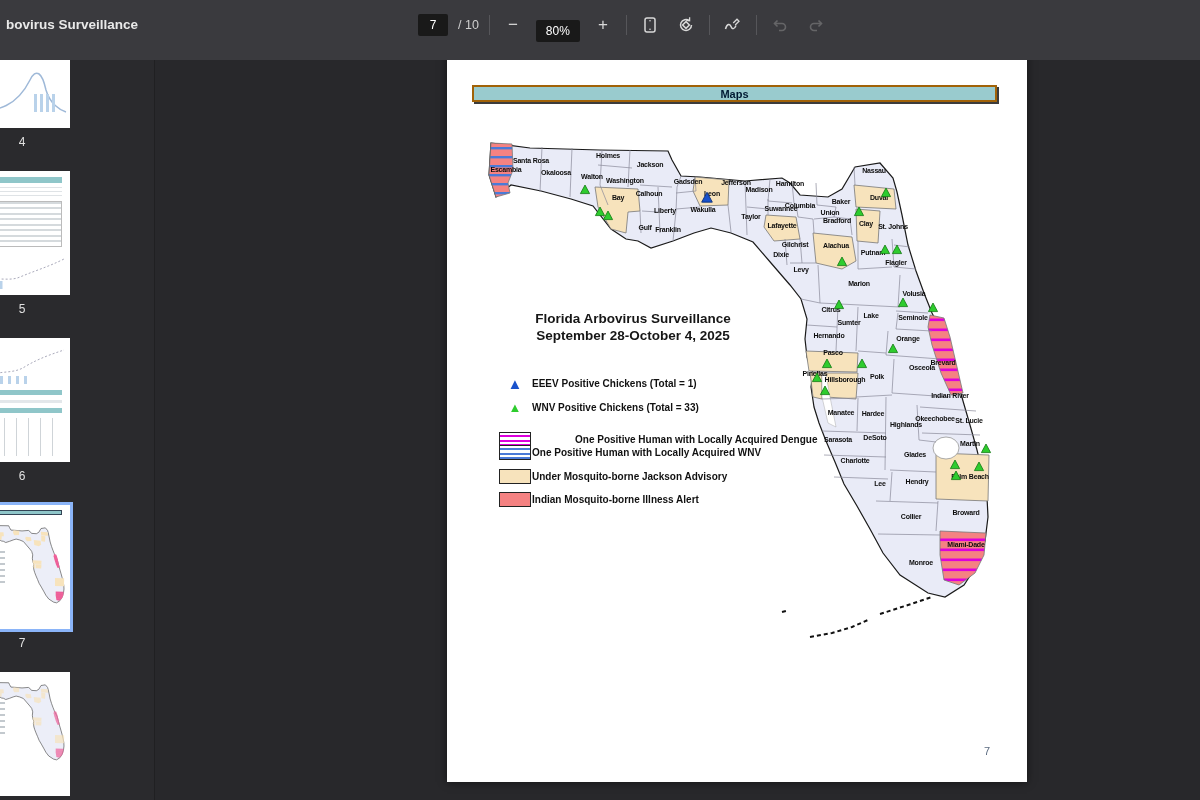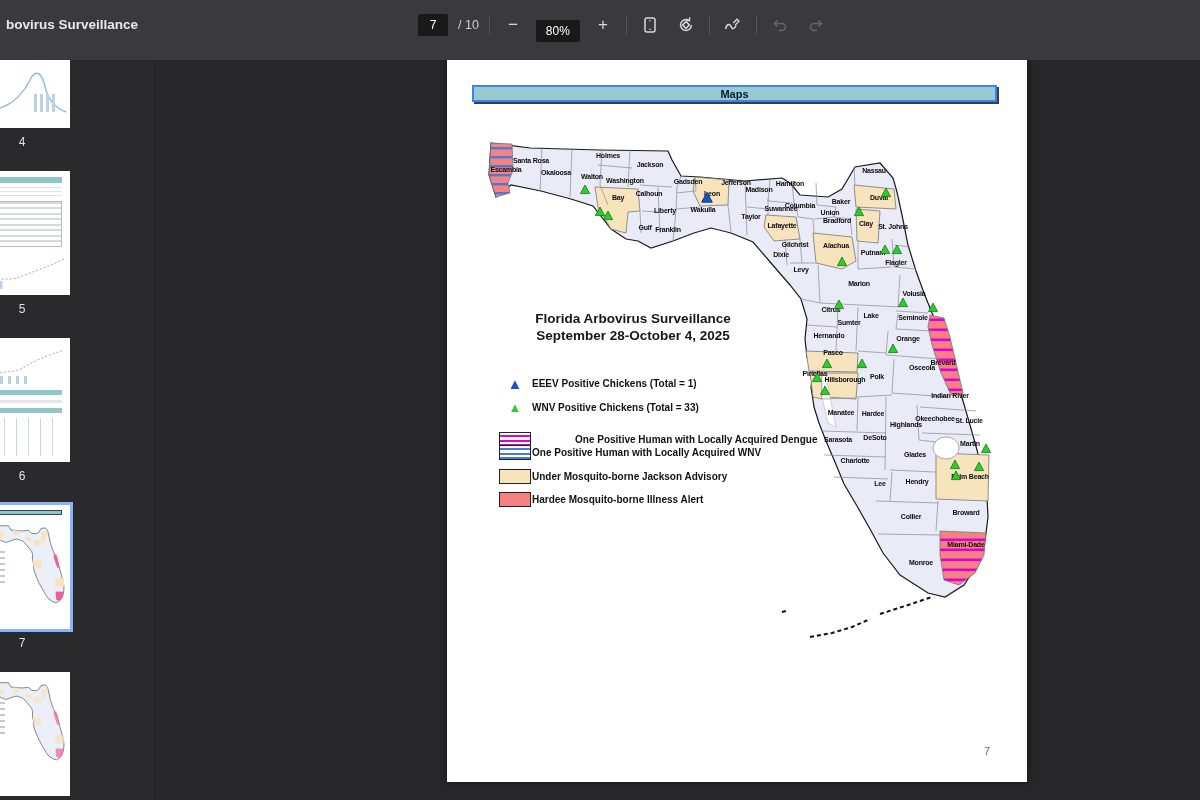--- a/index.html
+++ b/index.html
@@ -37,21 +37,21 @@
   .sk-grid { position:absolute; background:
     repeating-linear-gradient(to bottom,#e3e7ea 0 2px,#fff 2px 5px); }
 
   
   .main { position:absolute; left:156px; top:50px; width:1044px; height:750px;
     background:#28282b; }
   .page { position:absolute; left:291px; top:0px; width:580px; height:732px;
     background:#ffffff; box-shadow:0 0 8px rgba(0,0,0,.55); }
 
   .maps-header { position:absolute; left:25px; top:35px; width:525px; height:17px;
-    background:var(--mapsbg); border:2px solid #3b82f6; box-shadow:2px 2px 0 #3c3c3c;
+    background:var(--mapsbg); border:2px solid #a16207; box-shadow:2px 2px 0 #3c3c3c;
     display:flex; align-items:flex-end; justify-content:center; }
   .maps-header span { font-size:11px; font-weight:700; color:#001a33; }
 
   .map-title { position:absolute; left:56px; top:260px; width:260px; text-align:center;
     font-size:13.5px; font-weight:700; color:#161616; line-height:17px; }
 
   .legend { position:absolute; left:51px; top:0; }
   .leg-row { position:absolute; display:flex; align-items:center; height:18px; }
   .leg-icon { width:34px; display:flex; align-items:center; justify-content:center; }
   .leg-text { font-size:10px; font-weight:700; color:#111;
@@ -451,19 +451,19 @@
         <div class="leg-row" style="top: 417px;">
           <div class="leg-icon">
             <div class="sw sw-advisory"></div>
           </div>
           <span class="leg-text">Under Mosquito-borne Jackson Advisory</span>
         </div>
         <div class="leg-row" style="top: 440px;">
           <div class="leg-icon">
             <div class="sw sw-alert"></div>
           </div>
-          <span class="leg-text">Hardee Mosquito-borne Illness Alert</span>
+          <span class="leg-text">Indian Mosquito-borne Illness Alert</span>
         </div>
       </div>
 
     <div class="page-num">7</div>
   </div>
 </div>
 
 </body></html>

